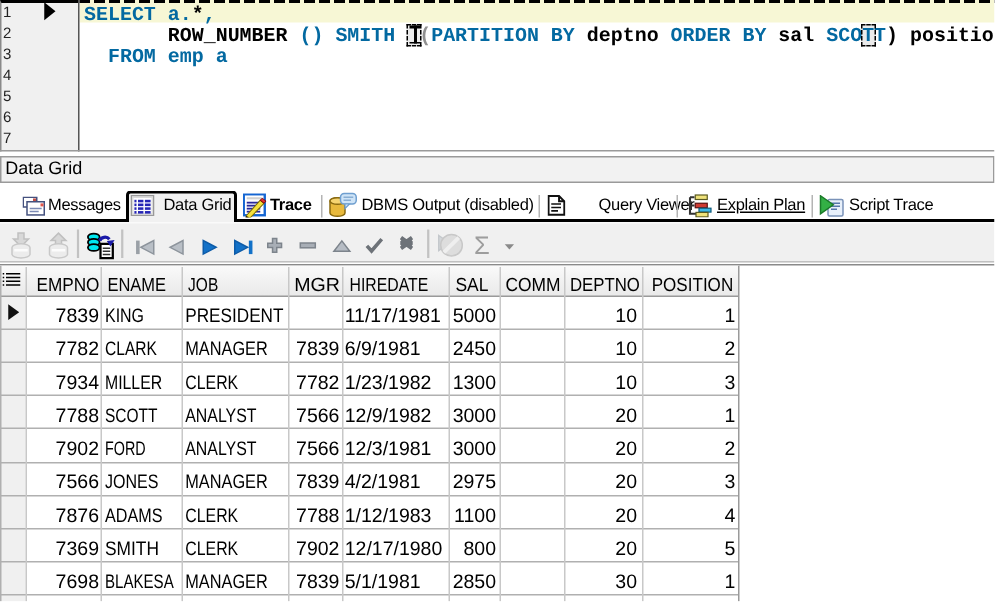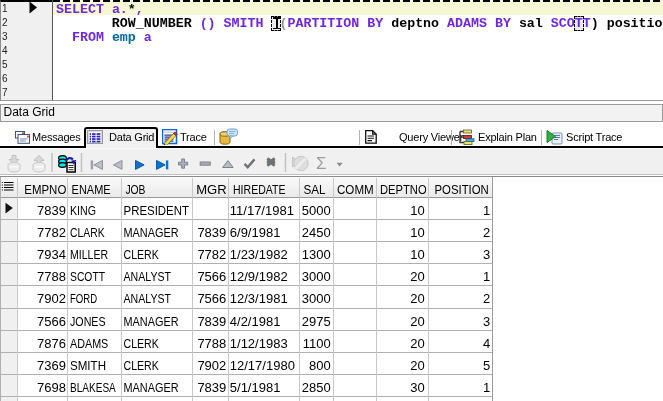--- a/index.html
+++ b/index.html
@@ -9,21 +9,21 @@
   #editor{left:0;top:0;width:663px;height:101px;background:#fff;}
   #gutter{left:0;top:0;width:53px;height:101px;background:#f0f0f0;
           border-top:2px solid #000;border-left:1px solid #8a8a8a;box-sizing:border-box;}
   #gutsep{left:52px;top:0;width:1px;height:101px;background:#555;}
   .lnum{position:absolute;left:2px;font-size:10px;color:#222;}
   #yellowline{left:53px;top:1px;right:0;height:14px;background:#f7f7d5;}
   #topdash{left:53px;top:0;right:0;height:2px;
      background:repeating-linear-gradient(90deg,#000 0,#000 7px,#f7f7d5 7px,#f7f7d5 10px);}
   #code{left:56px;top:3px;font-family:"Liberation Mono",monospace;
         font-size:13.3px;line-height:14px;white-space:pre;margin:0;font-weight:bold;color:#000;}
-  .k{color:#6d28d9;}
+  .k{color:#0369a1;}
   .o{color:#0369a1;}
   .gp{color:#909090;}
   #edbottom{left:0;top:100px;width:663px;height:1px;background:#9a9a9a;}
   .pbox{border:1px dashed #000;width:8px;height:13px;}
   #dgbar{left:0;top:104px;width:663px;height:18px;background:#f2f2f2;
          border:1px solid #9a9a9a;box-sizing:border-box;
          font-size:12px;color:#000;line-height:15px;padding-left:2.5px;}
   #tabs{left:0;top:122px;width:663px;height:26px;background:#fff;}
   #tabline{left:0;top:24px;width:663px;height:2px;background:#000;}
   #activetab{left:84px;top:5px;width:74px;height:21px;background:#f1f1f1;
@@ -33,21 +33,21 @@
   #gridtopline{left:0;top:176px;width:663px;height:1px;background:#8a8a8a;}
 </style>
 </head>
 <body>
   <div class="abs" id="editor">
     <div class="abs" id="yellowline"></div>
     <div class="abs" id="topdash"></div>
     <div class="abs" style="left:271px;top:16px;width:10px;height:14px;background:#ebebeb;"></div>
     <div class="abs" style="left:574px;top:16px;width:10px;height:14px;background:#ebebeb;"></div>
     <pre class="abs" id="code"><span class="k">SELECT</span> <span class="k">a.</span>*<span class="k">,</span>
-       ROW_NUMBER <span class="k">()</span> <span class="k">SMITH</span>  <span class="gp">(</span><span class="k">PARTITION BY</span> deptno <span class="k">ADAMS BY</span> sal <span class="k">SCOTT</span>) position
+       ROW_NUMBER <span class="k">()</span> <span class="k">SMITH</span>  <span class="gp">(</span><span class="k">PARTITION BY</span> deptno <span class="k">ORDER BY</span> sal <span class="k">SCOTT</span>) position
   <span class="k">FROM</span> <span class="o">emp</span> <span class="k">a</span></pre>
     <div class="abs" id="gutter"></div>
     <div class="abs" id="gutsep"></div>
     <span class="lnum" style="top:3px;">1</span>
     <span class="lnum" style="top:17px;">2</span>
     <span class="lnum" style="top:31px;">3</span>
     <span class="lnum" style="top:45px;">4</span>
     <span class="lnum" style="top:59px;">5</span>
     <span class="lnum" style="top:73px;">6</span>
     <span class="lnum" style="top:87px;">7</span>
@@ -60,23 +60,24 @@
     <div class="abs" style="left:273px;top:17px;width:7px;height:1.5px;background:#000;"></div>
     <div class="abs" style="left:273px;top:27.5px;width:7px;height:1.5px;background:#000;"></div>
     <div class="abs" id="edbottom"></div>
   </div>
   <div class="abs" id="dgbar">Data Grid</div>
   <div class="abs" id="tabs">
     <div class="abs" id="tabline"></div>
     <div class="abs" id="activetab"></div>
     <span class="tablbl" style="left:32px;">Messages</span>
     <span class="tablbl" style="left:109px;">Data Grid</span>
-    <span class="tablbl" style="left:180px;">Trace</span>
+    <span class="tablbl" style="left:180px;font-weight:bold;">Trace</span>
+    <span class="tablbl" style="left:241px;">DBMS Output (disabled)</span>
     <span class="tablbl" style="left:383px;margin-left:16px;">Query Viewer</span>
-    <span class="tablbl" style="left:478px;">Explain Plan</span>
+    <span class="tablbl" style="left:478px;text-decoration:underline;">Explain Plan</span>
     <span class="tablbl" style="left:566px;">Script Trace</span>
     <div class="tabsep" style="left:214px;"></div>
     <div class="tabsep" style="left:359px;"></div>
     <div class="tabsep" style="left:451px;"></div>
     <div class="tabsep" style="left:541px;"></div>
   </div>
   <svg class="abs" style="left:15px;top:131px" width="15" height="13" viewBox="0 0 15 13">
 <rect x="0.5" y="0.5" width="9" height="6.5" fill="#fff" stroke="#44517e"></rect>
 <rect x="7" y="1.3" width="2" height="2" fill="#c25047"></rect>
 <rect x="3" y="3.5" width="11.5" height="8.8" fill="#fff" stroke="#44517e"></rect>

